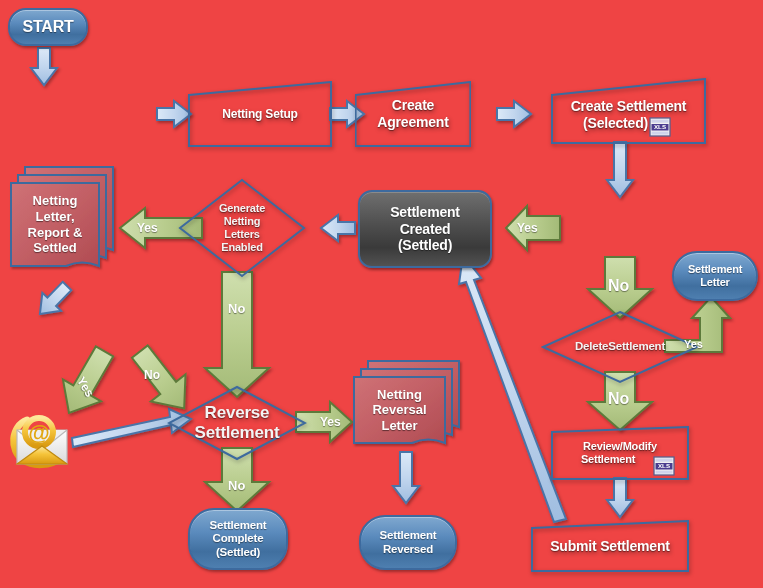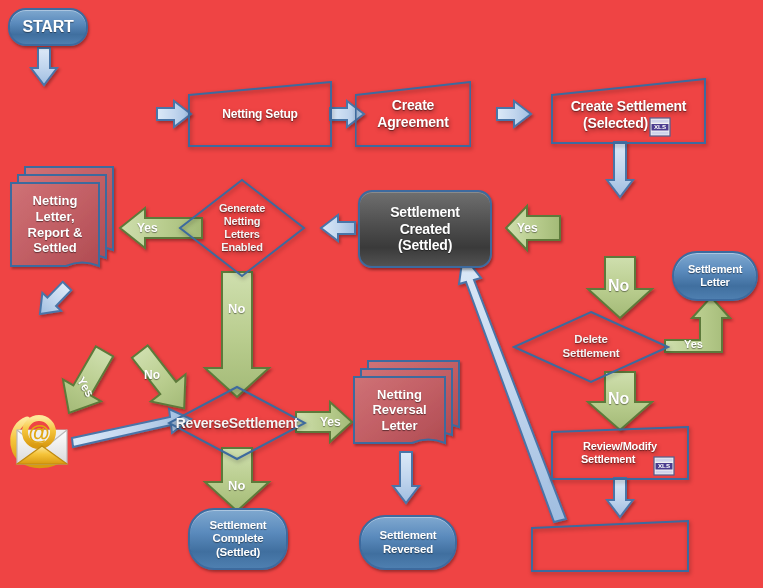--- a/index.html
+++ b/index.html
@@ -267,21 +267,21 @@
       <path d="M10,24 L60,24 L60,58 L10,58 Z" fill="url(#gEnv)" stroke="#b9b9b9" stroke-width="1.2"></path>
       <path d="M10,24 L35,44 L60,24" fill="#efefef" stroke="#b9b9b9" stroke-width="1.2"></path>
 
       <circle cx="32" cy="26" r="14" fill="none" stroke="url(#gGold)" stroke-width="6"></circle>
       <text x="32" y="34" font-family="'Liberation Sans',sans-serif" font-size="22" font-weight="bold" fill="#e2a711" text-anchor="middle">@</text>
 
       <path d="M10,58 L35,40 L60,58 Z" fill="url(#gGold)" stroke="#c08a10" stroke-width="1.2"></path>
     </svg>
   </div>
 
-  <div class="node dec" style="left:167px;top:385px;width:140px;height:76px;font-size:14px;flex-direction:row;">
+  <div class="node dec" style="left:167px;top:385px;width:140px;height:76px;font-size:17px;flex-direction:column;">
     <svg viewBox="0 0 140 76" preserveAspectRatio="none">
       <polygon points="70,2 138,38 70,74 2,38" fill="url(#gGrey)" stroke="#3d6a9e" stroke-width="2"></polygon>
     </svg>
     <span class="lbl">Reverse</span>
     <span class="lbl">Settlement</span>
   </div>
 
   <div class="docstack" style="left:351px;top:359px;width:112px;height:98px;">
     <svg width="112" height="98" viewBox="0 0 112 98">
       <g filter="url(#ds2)" stroke="#3d6a9e" stroke-width="2" fill="url(#gRed)">
@@ -301,21 +301,21 @@
     <span>Settlement</span>
     <span>Complete</span>
     <span>(Settled)</span>
   </div>
 
   <div class="node term big" style="left:359px;top:515px;width:98px;height:55px;font-size:11.5px;flex-direction:column;">
     <span>Settlement</span>
     <span>Reversed</span>
   </div>
 
-  <div class="node dec" style="left:512px;top:310px;width:158px;height:74px;font-size:11.5px;flex-direction:column;">
+  <div class="node dec" style="left:541px;top:310px;width:158px;height:74px;font-size:11.5px;flex-direction:row;">
     <svg viewBox="0 0 158 74" preserveAspectRatio="none">
       <polygon points="79,2 156,37 79,72 2,37" fill="url(#gGrey)" stroke="#3d6a9e" stroke-width="2"></polygon>
     </svg>
     <span class="lbl">Delete</span>
     <span class="lbl">Settlement</span>
   </div>
 
   <div class="node term big" style="left:672px;top:251px;width:86px;height:50px;font-size:11px;flex-direction:column;">
     <span>Settlement</span>
     <span>Letter</span>
@@ -335,20 +335,21 @@
       <rect x="2.5" y="7" width="17" height="6.5" fill="#4b3d8f"></rect>
       <text x="11" y="12.3" font-family="'Liberation Sans',sans-serif" font-size="6.2" font-weight="bold" fill="#ffffff" text-anchor="middle">XLS</text>
       <rect x="2.5" y="14.6" width="17" height="3" fill="#cfd3ea"></rect>
     </svg>
   </div>
 
   <div class="node proc" style="left:531px;top:520px;width:158px;height:52px;font-size:14px;">
     <svg viewBox="0 0 158 52" preserveAspectRatio="none">
       <polygon points="1,8 157,1 157,51 1,51" fill="url(#gOr1)" stroke="#3d6a9e" stroke-width="2"></polygon>
     </svg>
+    <span class="lbl">Submit  Settlement</span>
   </div>
 
   <div class="albl" style="left:517px;top:221px;">Yes</div>
   <div class="albl" style="left:608px;top:277px;font-size:16px;">No</div>
   <div class="albl" style="left:684px;top:338px;font-size:11px;">Yes</div>
   <div class="albl" style="left:608px;top:390px;font-size:16px;">No</div>
   <div class="albl" style="left:137px;top:221px;">Yes</div>
   <div class="albl" style="left:228px;top:301px;font-size:13px;">No</div>
   <div class="albl" style="left:75px;top:380px;transform:rotate(58deg);font-size:12px;">Yes</div>
   <div class="albl" style="left:144px;top:368px;font-size:12px;">No</div>

